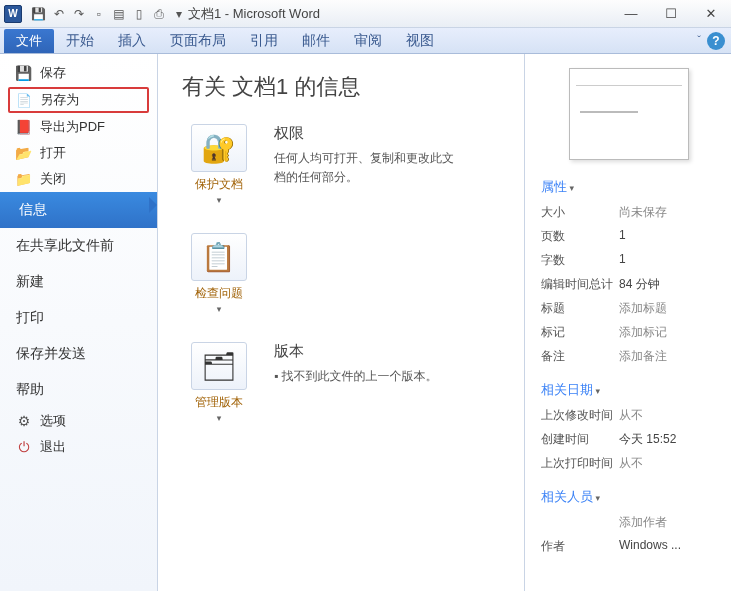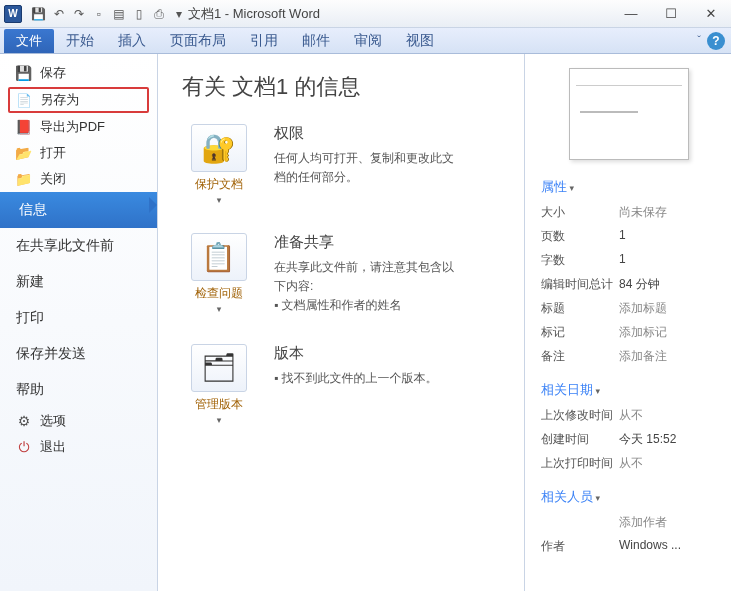--- a/index.html
+++ b/index.html
@@ -160,25 +160,20 @@
           <p>任何人均可打开、复制和更改此文档的任何部分。</p>
         </div>
       </div>
 
       <div class="section">
         <div class="bigbtn">
           <div class="bigico">📋</div>
           <div class="cap">检查问题</div>
           <div class="drop">▾</div>
         </div>
-        <div class="sectext">
-          <h3>准备共享</h3>
-          <p>在共享此文件前，请注意其包含以下内容:</p>
-          <div class="bullet">文档属性和作者的姓名</div>
-        </div>
       </div>
 
       <div class="section">
         <div class="bigbtn">
           <div class="bigico">🗂</div>
           <div class="cap">管理版本</div>
           <div class="drop">▾</div>
         </div>
         <div class="sectext">
           <h3>版本</h3>

